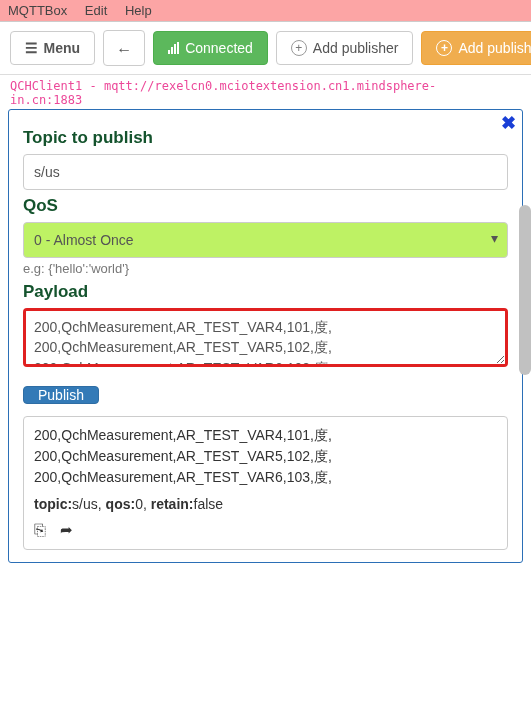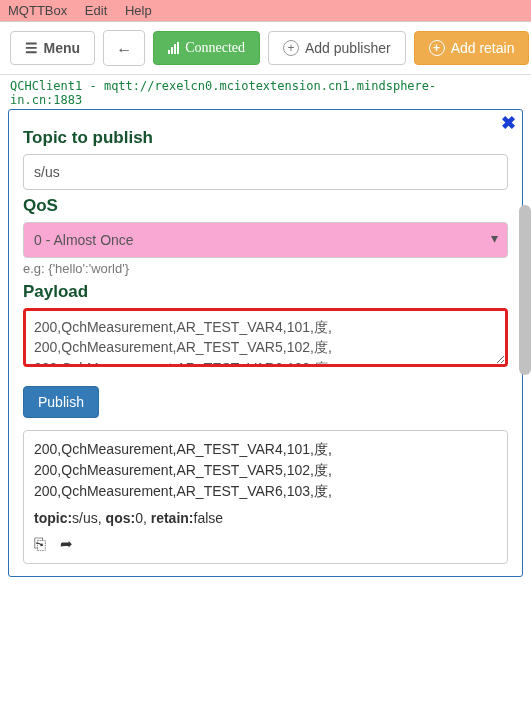--- a/index.html
+++ b/index.html
@@ -3,39 +3,39 @@
 <meta charset="utf-8">
 <style>
   * { box-sizing: border-box; margin: 0; padding: 0; }
   body { font-family: -apple-system, BlinkMacSystemFont, "Segoe UI", Arial, sans-serif; font-size: 14px; color: #333; background: #fff; width: 531px; height: 701px; overflow: hidden; }
   .menubar { background: #fca5a5; padding: 3px 8px; font-size: 13px; color: #444; border-bottom: 1px solid #ccc; }
   .menubar span { margin-right: 14px; }
   .toolbar { display: flex; gap: 8px; padding: 8px 10px; border-bottom: 1px solid #ddd; align-items: center; }
   .btn { border: 1px solid #ccc; border-radius: 4px; padding: 8px 14px; background: #fff; font-size: 14px; color: #555; display: inline-flex; align-items: center; gap: 6px; cursor: pointer; white-space: nowrap; }
   .btn-bold { font-weight: 700; }
   .btn-icon-only { padding: 8px 12px; font-weight: 700; font-size: 16px; }
-  .btn-success { background: #5cb85c; border-color: #4cae4c; color: #fff; font-weight: 500; font-family: Liberation Serif, serif; }
+  .btn-success { background: #5cb85c; border-color: #4cae4c; color: #fff; font-weight: 500; }
   .btn-warning { background: #f0ad4e; border-color: #eea236; color: #fff; }
   .plus-icon { font-weight: 700; font-size: 15px; }
   .plus-circ { display:inline-block; width:16px; height:16px; border-radius:50%; border:1px solid #999; text-align:center; line-height:14px; font-size:12px; color:#777;}
-  .client-line { color: #15803d; font-family: Menlo, Consolas, monospace; font-size: 12px; padding: 4px 28px 2px 10px; }
+  .client-line { color: #ec4899; font-family: Menlo, Consolas, monospace; font-size: 12px; padding: 4px 28px 2px 10px; }
   .panel-wrap { padding: 0 8px 8px 8px; position: relative; }
   .panel { border: 1px solid #2b6fb6; border-radius: 3px; padding: 12px 14px; background: #fff; position: relative; }
   .close-x { position: absolute; top: 2px; right: 6px; color: #1a3fd6; font-weight: 900; font-size: 18px; cursor: pointer; }
   .form-label { font-weight: 700; color: #14532d; margin: 6px 0 6px 0; font-size: 17px; display:block;}
   .form-control { width: 100%; border: 1px solid #ccc; border-radius: 4px; padding: 8px 10px; font-size: 14px; color: #555; background: #fff; height: 36px; }
-  select.form-control { background: #f9a8d4; appearance: none; position: relative; }
+  select.form-control { background: #bef264; appearance: none; position: relative; }
   .select-wrap { position: relative; }
   .select-wrap::after { content: "▾"; position: absolute; right: 10px; top: 8px; color: #555; pointer-events:none;}
   .hint { color: #777; font-size: 13px; margin-top: 3px; }
   .retain-row { display: flex; align-items: center; gap: 8px; margin: 14px 0 8px 0; }
   .retain-row .form-label { margin:0; }
   textarea.form-control { height: auto; resize: vertical; font-family: inherit; line-height: 1.45; }
   .payload-input { border: 3px solid #e02020 !important; height: 86px; padding:6px 8px;}
-  .btn-primary { background: #337ab7; border: 1px solid #2e6da4; color: #fff; border-radius: 4px; padding: 7px 14px; font-size: 14px; margin: 16px 4px 12px 0; cursor:pointer;}
+  .btn-primary { background: #337ab7; border: 1px solid #2e6da4; color: #fff; border-radius: 4px; padding: 0 14px; font-size: 14px; margin: 16px 4px 12px 0; cursor:pointer;}
   .history-box { border: 1px solid #ccc; border-radius: 4px; padding: 8px 10px; font-size: 14px; color: #333; line-height: 1.5;}
   .history-meta { margin-top: 6px; }
   .history-icons { margin-top: 4px; display:flex; gap:14px; color:#333; font-size:15px;}
   .scroll-shadow { position:absolute; right:0; top:96px; width:12px; height:170px; background:#c1c1c1; border-radius:6px; }
   .scroll-shadow2 { position:absolute; right:0; top:592px; width:12px; height:62px; background:#c1c1c1; border-radius:6px; }
   .sig-bars { display:inline-flex; align-items:flex-end; gap:1px; height:12px;}
   .sig-bars i{ width:2px; background:#fff; display:block;}
 </style>
 </head>
 <body>
@@ -62,21 +62,21 @@
         <i style="height:12px"></i>
       </span>
     <span>Connected</span>
   </button>
   <button class="btn" style="color:#337ab7;">
     <span class="plus-circ">+</span>
     <span style="color:#555;">Add publisher</span>
   </button>
   <button class="btn btn-warning">
     <span class="plus-icon" style="display:inline-block;width:16px;height:16px;border-radius:50%;border:1px solid #fff;line-height:14px;font-size:12px;text-align:center;">+</span>
-    <span>Add retain</span>
+    <span>Add publish</span>
   </button>
 </div>
 
 <div class="client-line">QCHClient1 - mqtt://rexelcn0.mciotextension.cn1.mindsphere-in.cn:1883</div>
 
 <div class="panel-wrap">
   <div class="panel">
     <span class="close-x">✖</span>
 
     <label class="form-label">Topic to publish</label>

